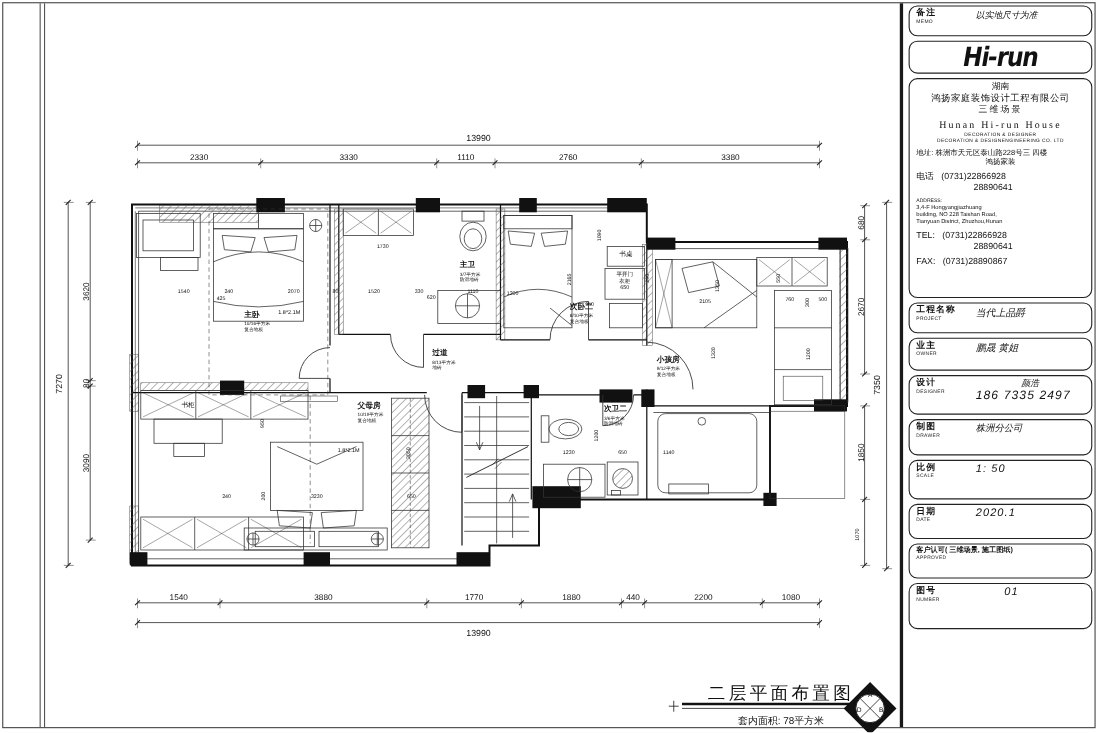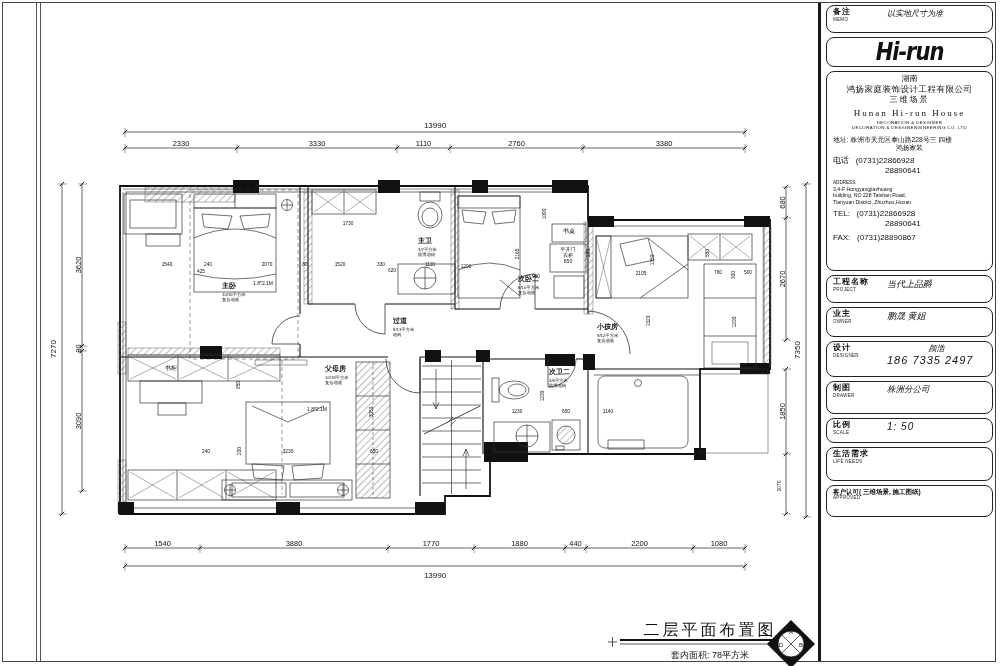--- a/index.html
+++ b/index.html
@@ -457,35 +457,42 @@
         <div class="ph">186  7335  2497</div>
         </div>
     </div>
     <div class="tb-box" style="height:33px">
       <div class="lbl">
           <div class="zh">制图</div>
         <div class="en">DRAWER</div>
         </div>
       <div class="val" style="font-size:8.5px">株洲分公司</div>
     </div>
-    <div class="tb-box" style="height:25px">
+    <div class="tb-box" style="height:36px">
       <div class="lbl">
           <div class="zh">比例</div>
         <div class="en">SCALE</div>
         </div>
       <div class="val big">1: 50</div>
     </div>
-    <div class="tb-box" style="height:34px">
-      <div class="lbl" style="width:100%">
-          <div class="zh">生活需求</div>
-        <div class="en">LIFE  NEEDS</div>
-        </div>
-      <div class="val"></div>
+    <div class="tb-box" style="height:32px">
+      <div class="lbl">
+          <div class="zh">日期</div>
+        <div class="en">DATE</div>
+        </div>
+      <div class="val big">2020.1</div>
     </div>
     <div class="tb-box" style="height:32px">
       <div class="lbl" style="width:100%">
           <div class="zh small">客户认可( 三维场景, 施工图纸)</div>
         <div class="en">APPROVED</div>
         </div>
       <div class="val"></div>
     </div>
+    <div class="tb-box" style="height:42px">
+      <div class="lbl">
+          <div class="zh">图号</div>
+        <div class="en">NUMBER</div>
+        </div>
+      <div class="val num-val">01</div>
+    </div>
   </div>
 </div>
 
 </body></html>

